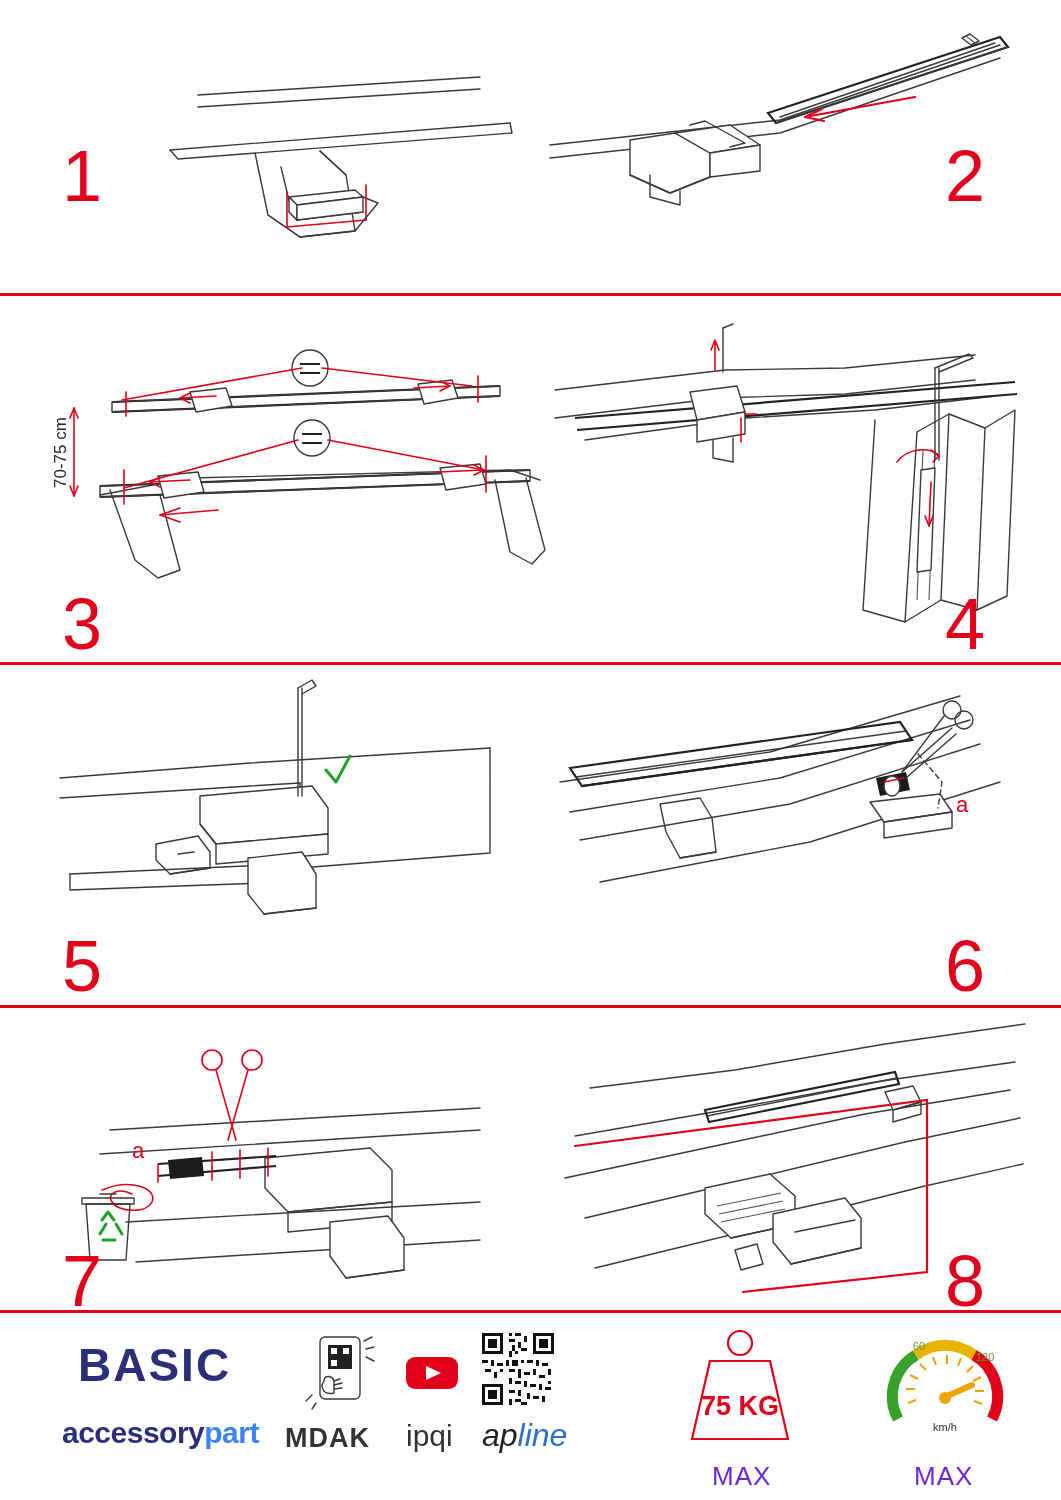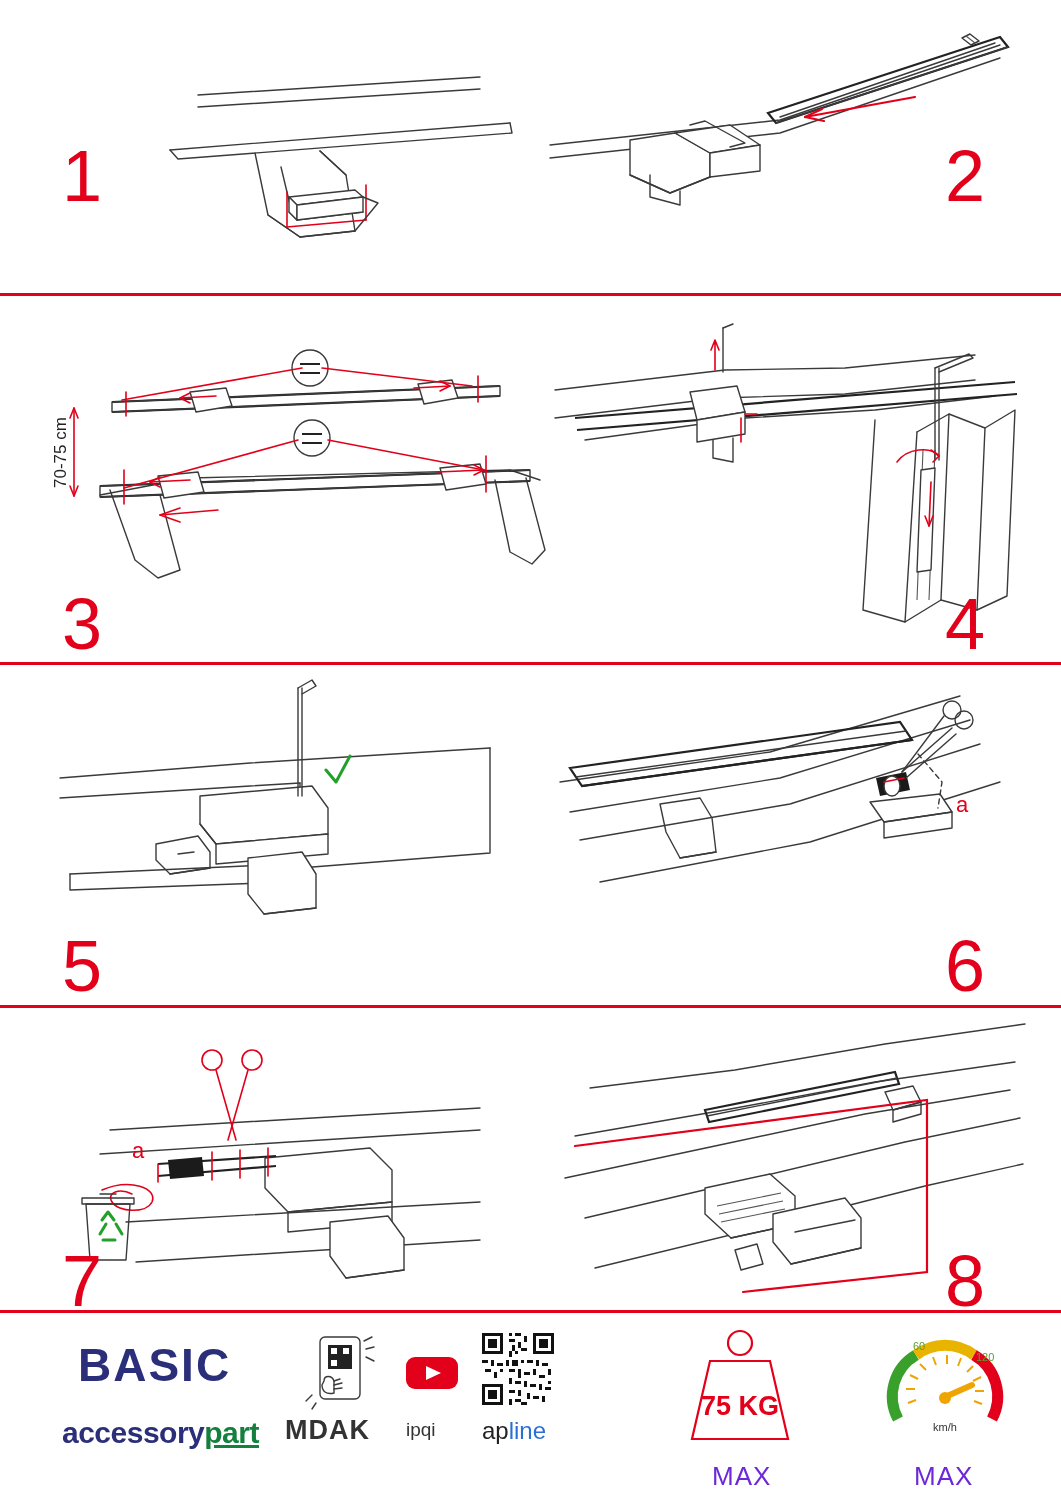--- a/index.html
+++ b/index.html
@@ -38,24 +38,24 @@
   .dash{stroke-dasharray:5 4;}
   .green{fill:none;stroke:#22a02a;stroke-width:3;stroke-linecap:round;stroke-linejoin:round;}
 
   .dimtxt{font-size:17px;fill:#222;font-family:"Liberation Sans",sans-serif;}
   .lettertxt{font-size:22px;fill:#e2001a;font-family:"Liberation Sans",sans-serif;}
 
   
   .footer{position:absolute;left:0;top:1313px;width:881px;height:187px;}
   .brand-basic{position:absolute;left:78px;top:25px;font-size:46px;letter-spacing:2px;color:#2b2f7a;font-family:"Liberation Sans",sans-serif;font-weight:700;}
   .brand-accessory{position:absolute;left:62px;top:103px;font-size:30px;font-weight:700;color:#2b2f7a;font-family:"Liberation Sans",sans-serif;letter-spacing:-0.5px;}
-  .brand-accessory .part{color:#15803d;text-decoration:underline;}
-  .mdak{position:absolute;left:285px;top:102px;font-size:27px;font-weight:700;color:#333;letter-spacing:1px;}
-  .ipqi{position:absolute;left:406px;top:106px;font-size:19px;color:#333;}
-  .apline{position:absolute;left:482px;top:104px;font-size:24px;color:#222;}
+  .brand-accessory .part{color:#3b82f6;}
+  .mdak{position:absolute;left:285px;top:110px;font-size:27px;font-weight:700;color:#333;letter-spacing:1px;}
+  .ipqi{position:absolute;left:406px;top:106px;font-size:30px;color:#333;}
+  .apline{position:absolute;left:482px;top:104px;font-size:32px;color:#222;font-style:italic;}
   .apline .li{color:#2b6fd6;}
   .maxlbl{position:absolute;font-size:26px;color:#6d28d9;letter-spacing:1px;}
   .maxw{left:712px;top:148px;}
   .maxs{left:914px;top:148px;}
   .kgtxt{font-size:27px;fill:#e2001a;font-family:"Liberation Sans",sans-serif;font-weight:700;}
   .kmh{font-size:11px;fill:#333;font-family:"Liberation Sans",sans-serif;}
   .gaugenum{font-size:11px;font-family:"Liberation Sans",sans-serif;fill:#5aa02c;}
 </style>
 </head>
 <body>

